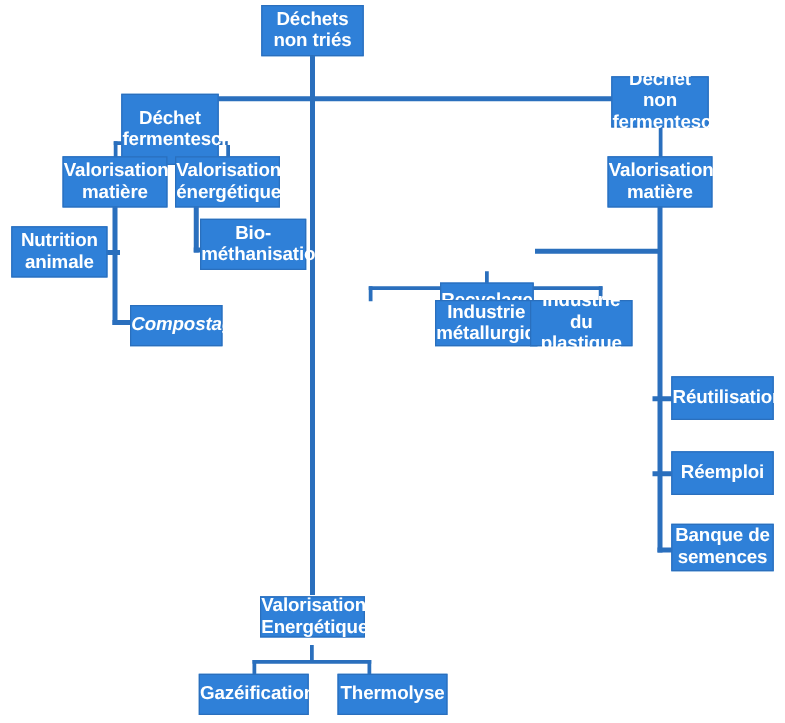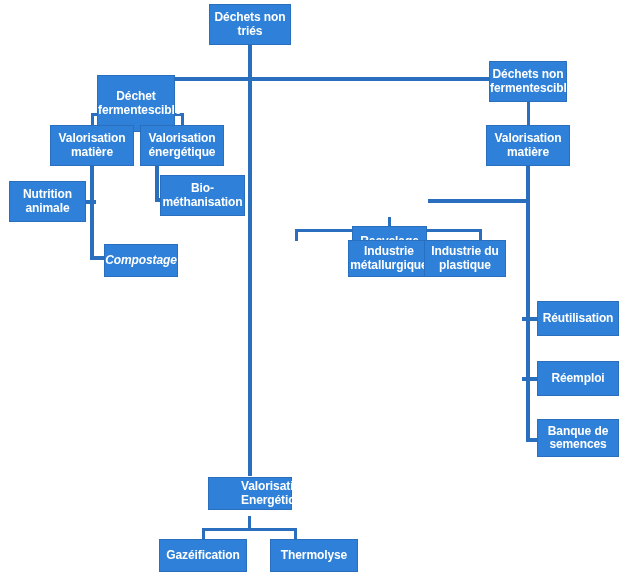--- a/index.html
+++ b/index.html
@@ -22,21 +22,21 @@
     box-sizing: border-box;
     background: #2f80d8;
     border: 1px solid #2a6fbd;
     color: #ffffff;
     font-weight: bold;
     display: flex;
     align-items: center;
     justify-content: center;
     text-align: center;
     line-height: 1.12;
-    font-size: 12px;
+    font-size: 15px;
     letter-spacing: -0.1px;
     z-index: 3;
     white-space: nowrap;
   }
   .node .label {
     display: block;
     width: 100%;
   }
   .node.wrap {
     white-space: normal;
@@ -99,21 +99,21 @@
 
   <div class="node wrap" style="left:209px; top:4px; width:82px; height:41px;">
     <span class="label">Déchets non triés</span>
   </div>
 
   <div class="node wrap" style="left:97px; top:75px; width:78px; height:57px;">
     <span class="label">Déchet fermentescible</span>
   </div>
 
   <div class="node wrap" style="left:489px; top:61px; width:78px; height:41px;">
-    <span class="label">Déchets non fermentescible</span>
+    <span class="label">Déchet non fermentescible</span>
   </div>
 
   <div class="node wrap" style="left:50px; top:125px; width:84px; height:41px;">
     <span class="label">Valorisation matière</span>
   </div>
 
   <div class="node wrap" style="left:140px; top:125px; width:84px; height:41px;justify-content:flex-end;">
     <span class="label">Valorisation énergétique</span>
   </div>
 
@@ -151,21 +151,21 @@
   </div>
 
   <div class="node" style="left:537px; top:361px; width:82px; height:35px;">
     <span class="label">Réemploi</span>
   </div>
 
   <div class="node wrap" style="left:537px; top:419px; width:82px; height:38px;">
     <span class="label">Banque de semences</span>
   </div>
 
-  <div class="node wrap" style="left:208px; top:477px; width:84px; height:33px;padding-left:32px;">
+  <div class="node wrap" style="left:208px; top:477px; width:84px; height:33px;">
     <span class="label">Valorisation Energétique</span>
   </div>
 
   <div class="node" style="left:159px; top:539px; width:88px; height:33px;">
     <span class="label">Gazéification</span>
   </div>
 
   <div class="node" style="left:270px; top:539px; width:88px; height:33px;">
     <span class="label">Thermolyse</span>
   </div>

